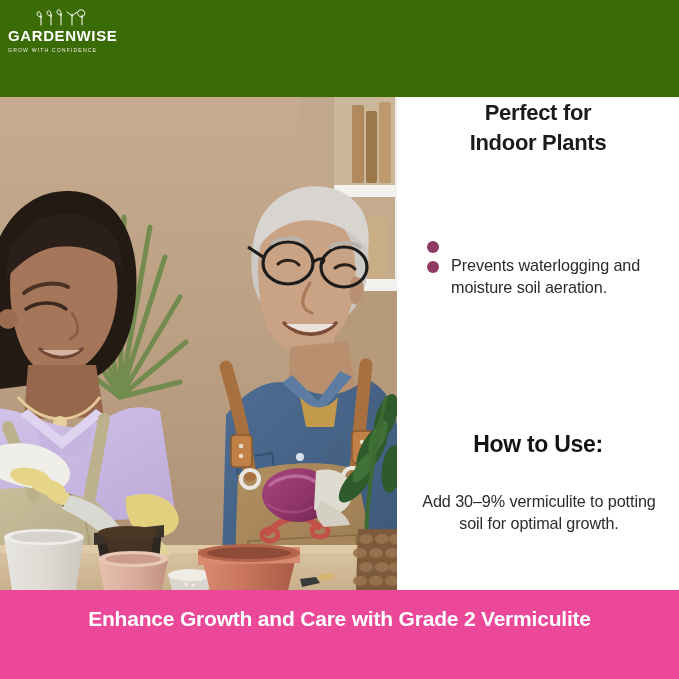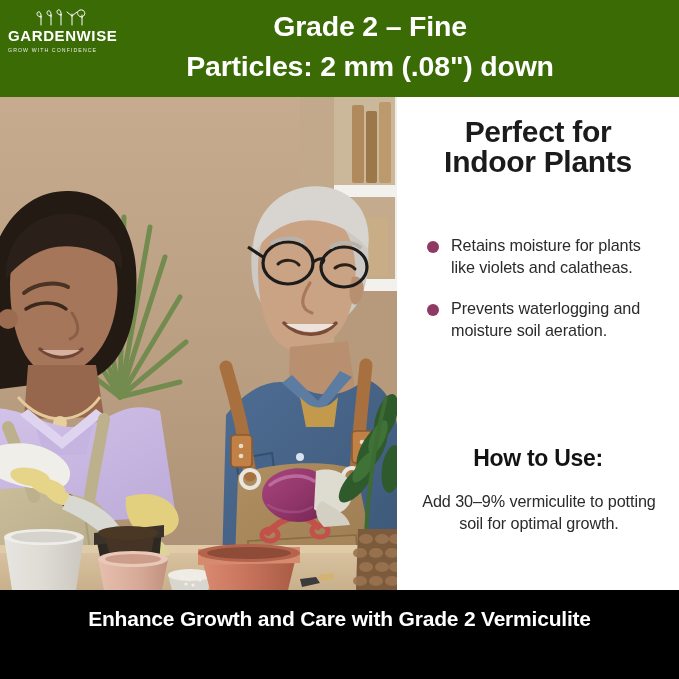--- a/index.html
+++ b/index.html
@@ -95,25 +95,25 @@
     top: 97px;
     width: 282px;
     height: 493px;
     background: #ffffff;
     padding: 0;
   }
 
   .panel-heading {
     position: absolute;
     left: 12px;
-    top: 20px;
+    top: 1px;
     width: 258px;
     text-align: center;
     color: #1b1b1b;
-    font-size: 30px;
+    font-size: 22px;
     font-weight: bold;
     line-height: 29.5px;
     letter-spacing: -0.3px;
   }
   .panel-heading span { display: block; }
 
   .bullets {
     position: absolute;
     left: 28px;
     top: 138px;
@@ -135,21 +135,21 @@
     top: 6px;
     width: 12px;
     height: 12px;
     border-radius: 50%;
     background: #8e3a63;
   }
 
   .howto-heading {
     position: absolute;
     left: 12px;
-    top: 347px;
+    top: 333px;
     width: 258px;
     text-align: center;
     color: #131313;
     font-size: 23px;
     font-weight: bold;
     letter-spacing: -0.3px;
     line-height: 28px;
   }
 
   .howto-body {
@@ -164,21 +164,21 @@
     letter-spacing: -0.1px;
   }
 
   
   .footer {
     position: absolute;
     left: 0;
     top: 590px;
     width: 679px;
     height: 89px;
-    background: #000000;
+    background: #ec4899;
   }
   .footer-text {
     position: absolute;
     left: 60px;
     top: 14px;
     width: 559px;
     text-align: center;
     color: #ffffff;
     font-size: 21px;
     font-weight: bold;
@@ -208,24 +208,20 @@
             <path d="M37 8 L42 4"></path>
             <path d="M47 17 L47 7"></path>
             <path d="M47 9 C42 9 41 3 45 2 C50 1 52 7 47 9 Z"></path>
           </g>
         </svg>
       </span>
       <span class="brand-name">GARDENWISE</span>
       <span class="brand-tag">GROW WITH CONFIDENCE</span>
     </div>
 
-    <div class="header-title">
-      <span class="l1">Grade 2 – Fine</span>
-      <span class="l2">Particles: 2 mm (.08") down</span>
-    </div>
   </div>
 
   <div class="photo">
     <svg viewBox="0 0 397 493" xmlns="http://www.w3.org/2000/svg" aria-hidden="true">
       <defs>
         <linearGradient id="wallG" x1="0" y1="0" x2="0" y2="1">
           <stop offset="0%" stop-color="#c6ab8e"></stop>
           <stop offset="60%" stop-color="#b99d80"></stop>
           <stop offset="100%" stop-color="#ab8f74"></stop>
         </linearGradient>
@@ -512,21 +508,20 @@
   <div class="panel">
 
     <div class="panel-heading">
       <span>Perfect for</span>
       <span>Indoor Plants</span>
     </div>
 
     <ul class="bullets">
       <li class="bullet">
         <span class="bullet-dot"></span>
-        <span>Retains moisture for plants like violets and calatheas.</span>
       </li>
       <li class="bullet">
         <span class="bullet-dot"></span>
         <span>Prevents waterlogging and moisture soil aeration.</span>
       </li>
     </ul>
 
     <div class="howto-heading">How to Use:</div>
     <div class="howto-body">Add 30–9% vermiculite to potting soil for optimal growth.</div>
   </div>

